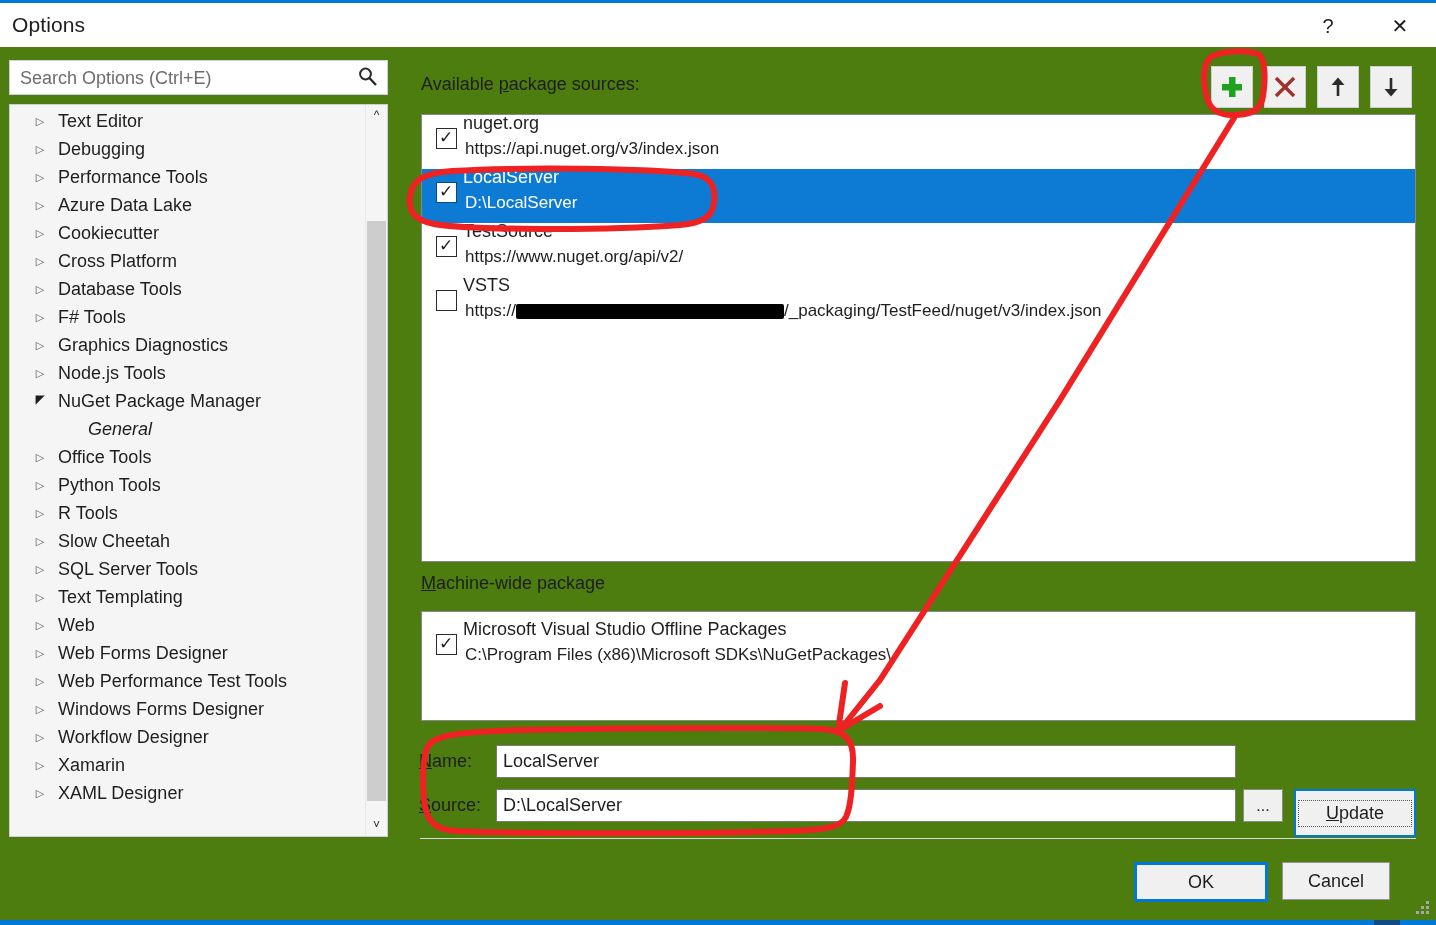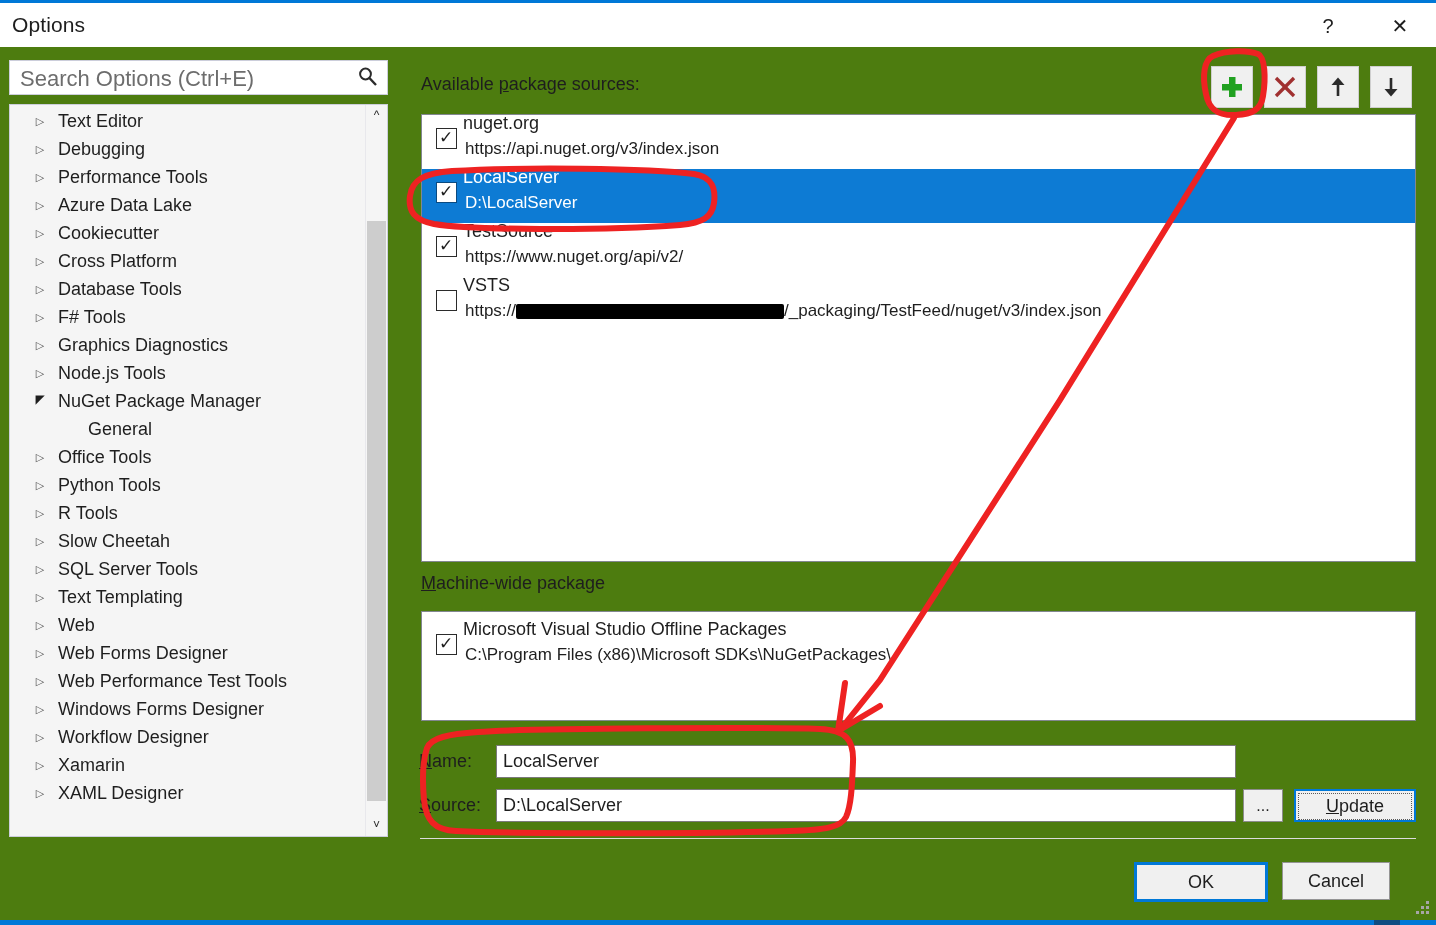--- a/index.html
+++ b/index.html
@@ -74,21 +74,21 @@
     box-sizing: border-box;
   }
   .search-input {
     position: absolute;
     left: 8px; top: 0;
     width: 330px; height: 33px;
     border: none;
     outline: none;
     background: transparent;
     font-family: "Liberation Sans", sans-serif;
-    font-size: 22px;
+    font-size: 18px;
     color: #6d6d6d;
   }
   .search-input::placeholder { color: #6d6d6d; opacity: 1; }
   .search-icon {
     position: absolute;
     right: 8px; top: 5px;
     width: 22px; height: 22px;
   }
 
   .tree {
@@ -119,21 +119,21 @@
     position: absolute;
     left: 23px; top: 0;
     width: 14px;
     text-align: center;
     font-size: 11px;
     color: #4a4a4a;
     line-height: 28px;
   }
   .tree-item .arrow.expanded { color: #1e1e1e; }
   .tree-item .lbl { position: absolute; left: 48px; top: 0; }
-  .tree-item.child .lbl { left: 78px; }
+  .tree-item.child .lbl { left: 78px; font-style: italic; }
   .tree-item.selected { background: #cdd0dd; }
 
   
   .tree-sb {
     position: absolute;
     right: 0; top: 0;
     width: 21px; height: 100%;
     background: #f5f5f5;
     border-left: 1px solid #e8e8ec;
   }
@@ -293,21 +293,21 @@
     font-family: "Liberation Sans", sans-serif;
     font-size: 16px;
     color: #1e1e1e;
     cursor: default;
     line-height: 22px;
     padding: 0;
   }
   .btn-update {
     position: absolute;
     left: 1294px; top: 789px;
-    width: 122px; height: 33px;
+    width: 122px; height: 48px;
     background: #f0f0f0;
     border: 2px solid #0078d7;
     box-sizing: border-box;
     font-family: "Liberation Sans", sans-serif;
     font-size: 18px;
     color: #1e1e1e;
     cursor: default;
     padding: 0;
   }
   .btn-update .inner {

